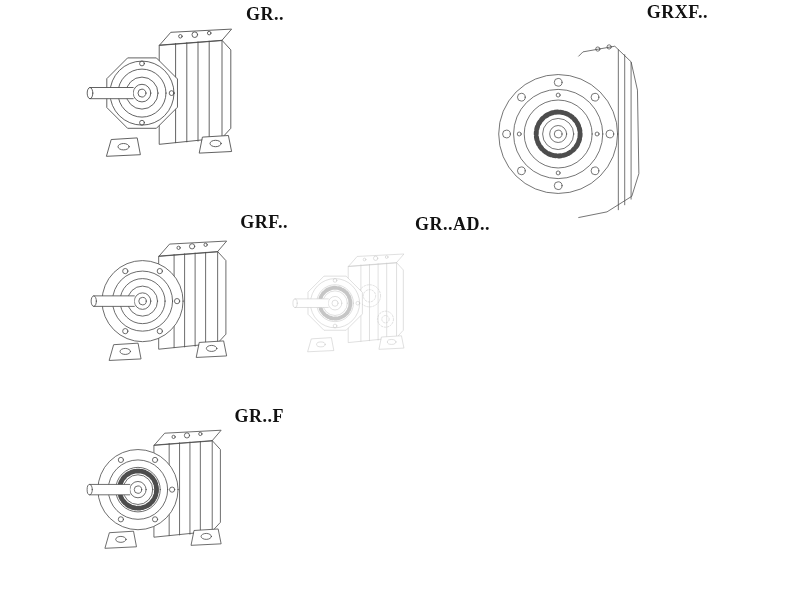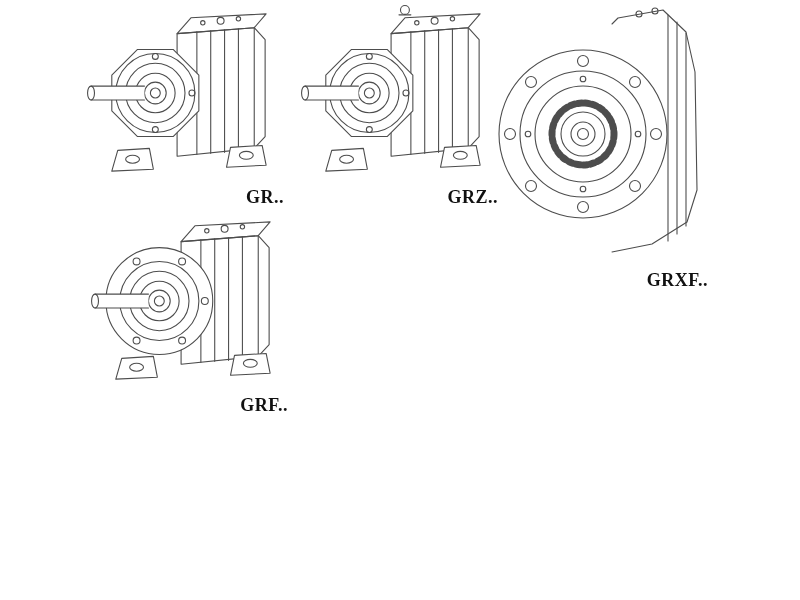--- a/index.html
+++ b/index.html
@@ -4,21 +4,21 @@
 <style>
   * { margin:0; padding:0; box-sizing:border-box; }
   html,body { width:800px; height:600px; }
   body {
     background: var(--bg, #ffffff);
     font-family: "Liberation Serif", serif;
     position: relative;
     overflow: hidden;
   }
   .stage { position:absolute; inset:0; width:800px; height:600px; }
-  .cell { position:absolute; display:flex; flex-direction:column; align-items:flex-end; }
+  .cell { position:absolute; display:flex; flex-direction:row; align-items:flex-start; }
   .cell .label {
     font-weight:700;
     font-size:18px;
     letter-spacing:.5px;
     color: var(--label, #111111);
     margin-top:2px;
     white-space:nowrap;
   }
   svg.drawing {
     fill:none;
@@ -162,45 +162,56 @@
   <figure class="cell" style="left:86px; top:2px; width:198px;">
     <svg class="drawing" width="198" height="183" viewBox="0 0 200 185">
       <use href="#sym-housing"></use>
         <use href="#sym-plate-oct"></use>
         <use href="#sym-rings"></use>
         <use href="#sym-shaft"></use>
     </svg>
     <figcaption class="label">GR..</figcaption>
   </figure>
 
-  <figure class="cell" style="left:300px; top:2px; width:198px;">
-    <svg class="drawing" width="198" height="183" viewBox="0 0 200 185">
-      <use href="#sym-housing"></use>
-        <use href="#sym-eye"></use>
-        <use href="#sym-plate-oct"></use>
-        <use href="#sym-rings"></use>
-        <use href="#sym-shaft"></use>
-    </svg>
-    <figcaption class="label">GRZ..</figcaption>
-  </figure>
 
   <figure class="cell" style="left:498px; top:0px; width:210px;">
     <svg class="drawing" width="210" height="268" viewBox="0 0 210 268">
       <use href="#sym-grxf"></use>
     </svg>
     <figcaption class="label">GRXF..</figcaption>
   </figure>
 
   <figure class="cell" style="left:90px; top:210px; width:198px;">
     <svg class="drawing" width="198" height="183" viewBox="0 0 200 185">
       <use href="#sym-housing"></use>
         <use href="#sym-plate-flange"></use>
         <use href="#sym-rings"></use>
         <use href="#sym-shaft"></use>
     </svg>
     <figcaption class="label">GRF..</figcaption>
   </figure>
 
-
+  <figure class="cell" style="left:292px; top:212px; width:198px;">
+    <svg class="drawing ghost" width="198" height="183" viewBox="0 0 200 185">
+      <use href="#sym-housing"></use>
+        <use href="#sym-adapter"></use>
+        <use href="#sym-plate-oct"></use>
+        <use href="#sym-rings"></use>
+        <use href="#sym-teeth"></use>
+        <use href="#sym-shaft"></use>
+    </svg>
+    <figcaption class="label">GR..AD..</figcaption>
+  </figure>
+
+  <figure class="cell" style="left:86px; top:404px; width:198px;">
+    <svg class="drawing" width="198" height="172" viewBox="0 0 200 185">
+      <use href="#sym-housing"></use>
+        <use href="#sym-plate-flange"></use>
+        <use href="#sym-rings"></use>
+        <use href="#sym-teeth"></use>
+        <use href="#sym-shaft"></use>
+    </svg>
+    <figcaption class="label">GR..F</figcaption>
+  </figure>
 
 
 
 </main>
 
 </body></html>

